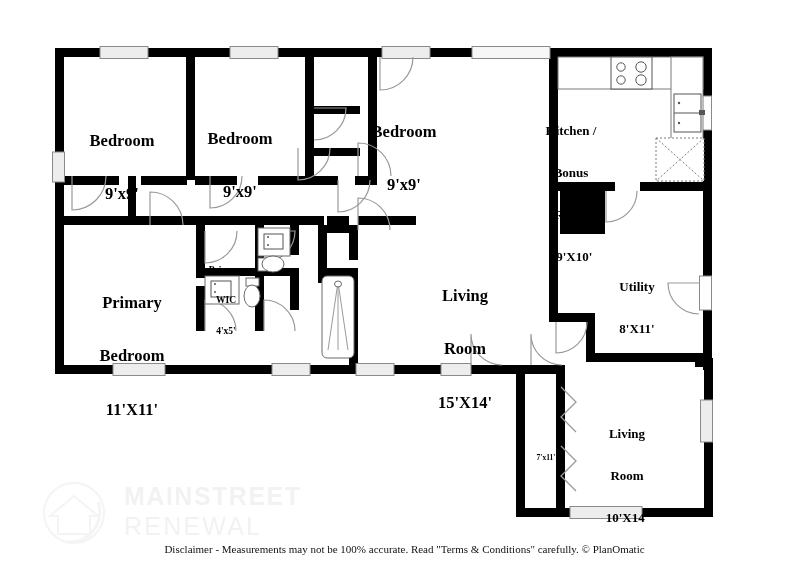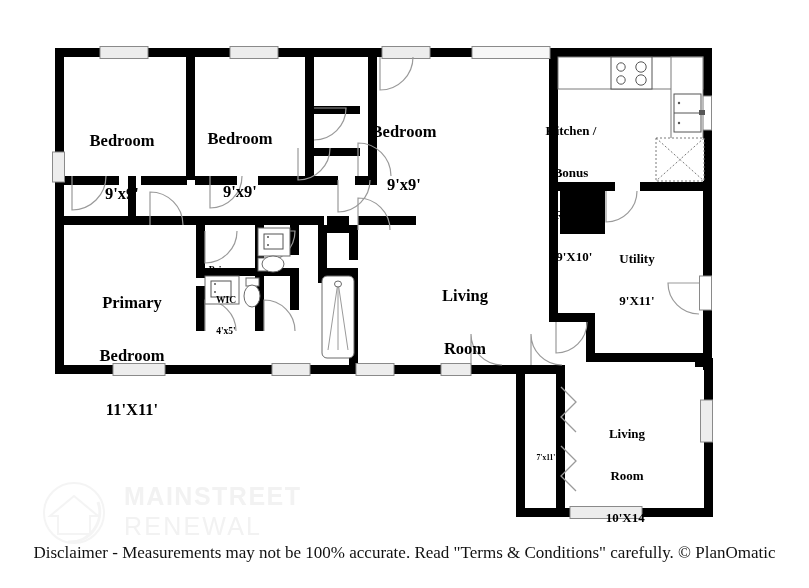--- a/index.html
+++ b/index.html
@@ -46,21 +46,21 @@
   .lbl-sm { font-size: 9.5px; }
   .lbl-xs { font-size: 7.5px; }
 
   #disclaimer {
     position: absolute;
     left: 0;
     top: 543px;
     width: 809px;
     text-align: center;
     font-family: "Liberation Serif", serif;
-    font-size: 17px;
+    font-size: 11px;
     color: #111111;
     white-space: nowrap;
   }
   #watermark {
     position: absolute;
     left: 28px;
     top: 480px;
     width: 310px;
     height: 66px;
     pointer-events: none;
@@ -319,32 +319,33 @@
 
   <div class="room-label lbl-sm" style="left:186px; top:244px; width:80px;">
     <span class="ln">Primary</span>
     <span class="ln">WIC</span>
     <span class="ln">4'x5'</span>
   </div>
 
   <div class="room-label lbl-lg" style="left:405px; top:251px; width:120px;text-align:center;">
     <span class="ln">Living</span>
     <span class="ln">Room</span>
+    <span class="ln">15'X14'</span>
   </div>
 
   <div class="room-label lbl-md" style="left:516px; top:96px; width:110px;text-align:center;">
     <span class="ln">Kitchen /</span>
     <span class="ln">Bonus</span>
     <span class="ln">Room</span>
     <span class="ln">19'X10'</span>
   </div>
 
-  <div class="room-label lbl-md" style="left:587px; top:224px; width:100px;">
+  <div class="room-label lbl-md" style="left:587px; top:252px; width:100px;">
     <span class="ln">Utility</span>
-    <span class="ln">9'X11'</span>
+    <span class="ln">8'X11'</span>
   </div>
 
   <div class="room-label lbl-md" style="left:577px; top:399px; width:100px;">
     <span class="ln">Living</span>
     <span class="ln">Room</span>
     <span class="ln">10'X14'</span>
   </div>
 
   <div class="room-label lbl-xs" style="left:524px; top:438px; width:44px;">
     <span class="ln">7'x11'</span>

